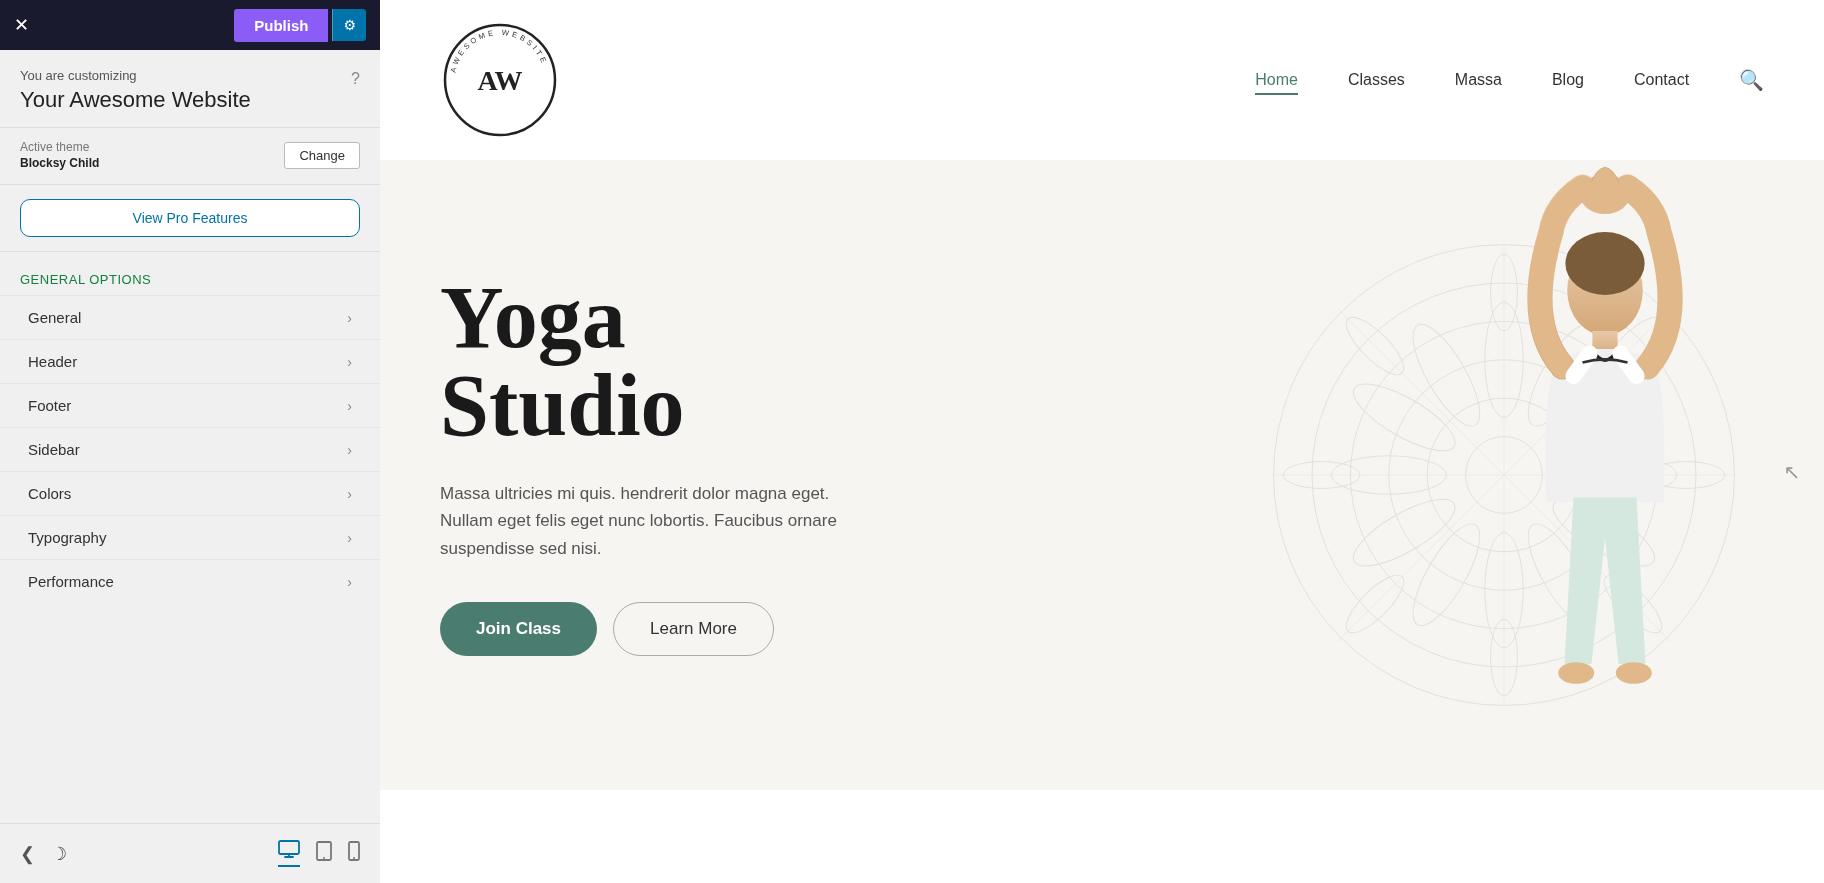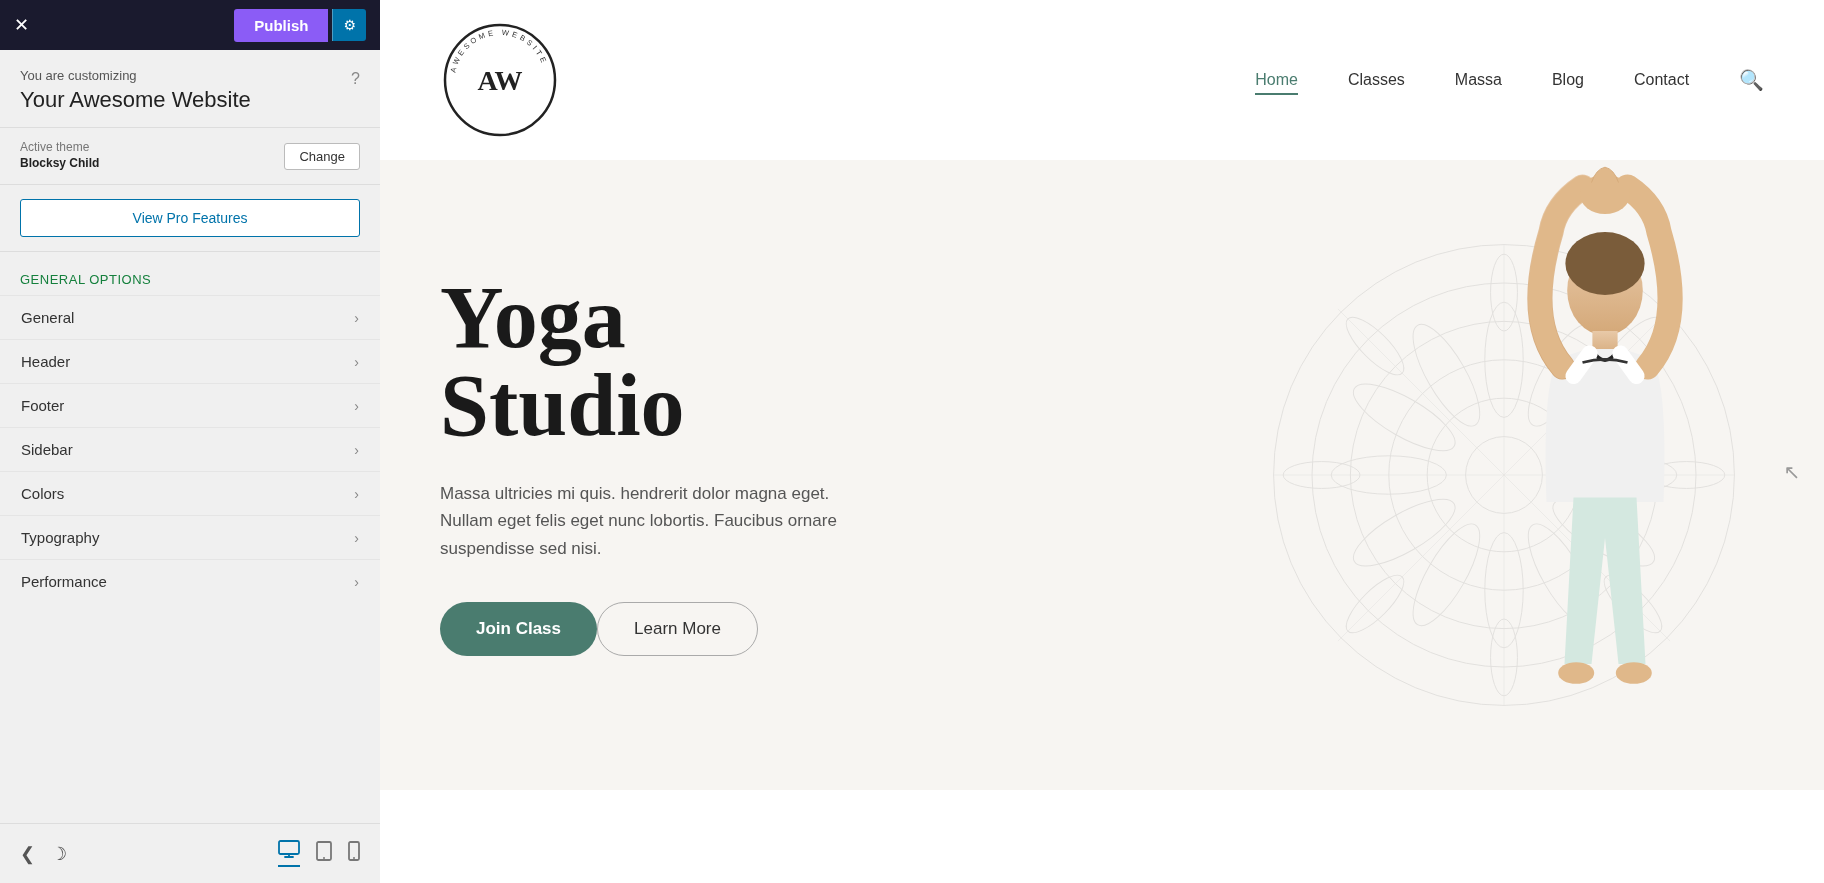--- a/index.html
+++ b/index.html
@@ -86,21 +86,21 @@
       cursor: pointer;
       margin-top: 2px;
     }
 
     
     .theme-section {
       padding: 12px 20px 14px;
       background: #f0f0f0;
       border-bottom: 1px solid #ddd;
       display: flex;
-      align-items: flex-end;
+      align-items: center;
       justify-content: space-between;
     }
     .theme-info .theme-label {
       font-size: 12px;
       color: #777;
       margin-bottom: 2px;
     }
     .theme-info .theme-name {
       font-size: 12px;
       font-weight: 700;
@@ -124,21 +124,21 @@
     }
     .pro-features-btn {
       display: block;
       width: 100%;
       background: #fff;
       border: 1px solid #0073aa;
       color: #0073aa;
       padding: 10px;
       font-size: 14px;
       cursor: pointer;
-      border-radius: 3px;
+      border-radius: 10px;
       text-align: center;
     }
 
     
     .panel-scroll {
       flex: 1;
       overflow-y: auto;
       background: #f0f0f0;
     }
     .panel-scroll::-webkit-scrollbar { width: 6px; }
@@ -152,21 +152,21 @@
       color: #15803d;
       text-transform: uppercase;
       letter-spacing: 0.5px;
     }
 
     
     .menu-item {
       display: flex;
       align-items: center;
       justify-content: space-between;
-      padding: 13px 21px;
+      padding: 13px 28px;
       background: #f0f0f0;
       border-top: 1px solid #e5e5e5;
       cursor: pointer;
       font-size: 15px;
       color: #333;
     }
     .menu-chevron {
       color: #888;
       font-size: 14px;
     }
@@ -289,20 +289,21 @@
     }
     .hero-subtitle {
       font-size: 17px;
       color: #555;
       line-height: 1.6;
       margin-bottom: 40px;
       max-width: 400px;
     }
     .hero-buttons {
       display: flex;
+      gap: 16px;
     }
     .btn-join {
       background: #4a7c6f;
       color: #fff;
       border: none;
       padding: 16px 36px;
       font-size: 17px;
       font-weight: 600;
       cursor: pointer;
       border-radius: 40px;

